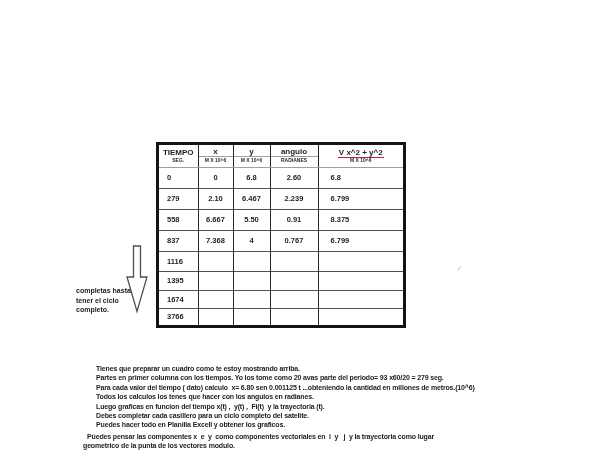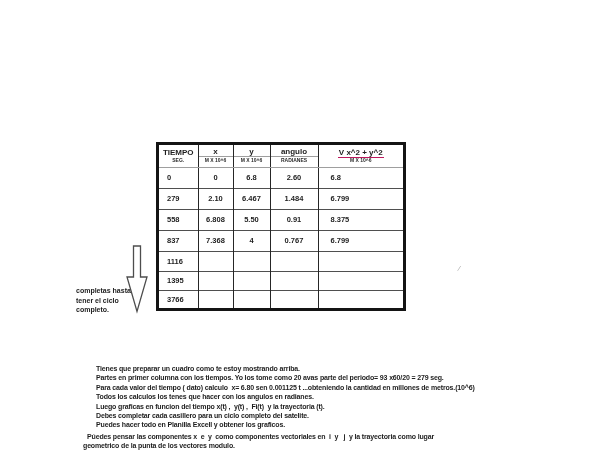--- a/index.html
+++ b/index.html
@@ -124,46 +124,53 @@
             <td class="c0">0</td>
             <td class="c1">0</td>
             <td class="c2">6.8</td>
             <td class="c3">2.60</td>
             <td class="c4">6.8</td>
           </tr>
           <tr>
             <td class="c0">279</td>
             <td class="c1">2.10</td>
             <td class="c2">6.467</td>
-            <td class="c3">1.484</td>
+            <td class="c3">2.239</td>
             <td class="c4">6.799</td>
           </tr>
           <tr>
             <td class="c0">558</td>
-            <td class="c1">6.808</td>
+            <td class="c1">6.667</td>
             <td class="c2">5.50</td>
             <td class="c3">0.91</td>
             <td class="c4">8.375</td>
           </tr>
           <tr>
             <td class="c0">837</td>
             <td class="c1">7.368</td>
             <td class="c2">4</td>
             <td class="c3">0.767</td>
             <td class="c4">6.799</td>
           </tr>
           <tr>
             <td class="c0">1116</td>
             <td class="c1"></td>
             <td class="c2"></td>
             <td class="c3"></td>
             <td class="c4"></td>
           </tr>
           <tr>
             <td class="c0">1395</td>
+            <td class="c1"></td>
+            <td class="c2"></td>
+            <td class="c3"></td>
+            <td class="c4"></td>
+          </tr>
+          <tr>
+            <td class="c0">1674</td>
             <td class="c1"></td>
             <td class="c2"></td>
             <td class="c3"></td>
             <td class="c4"></td>
           </tr>
           <tr>
             <td class="c0">3766</td>
             <td class="c1"></td>
             <td class="c2"></td>
             <td class="c3"></td>

